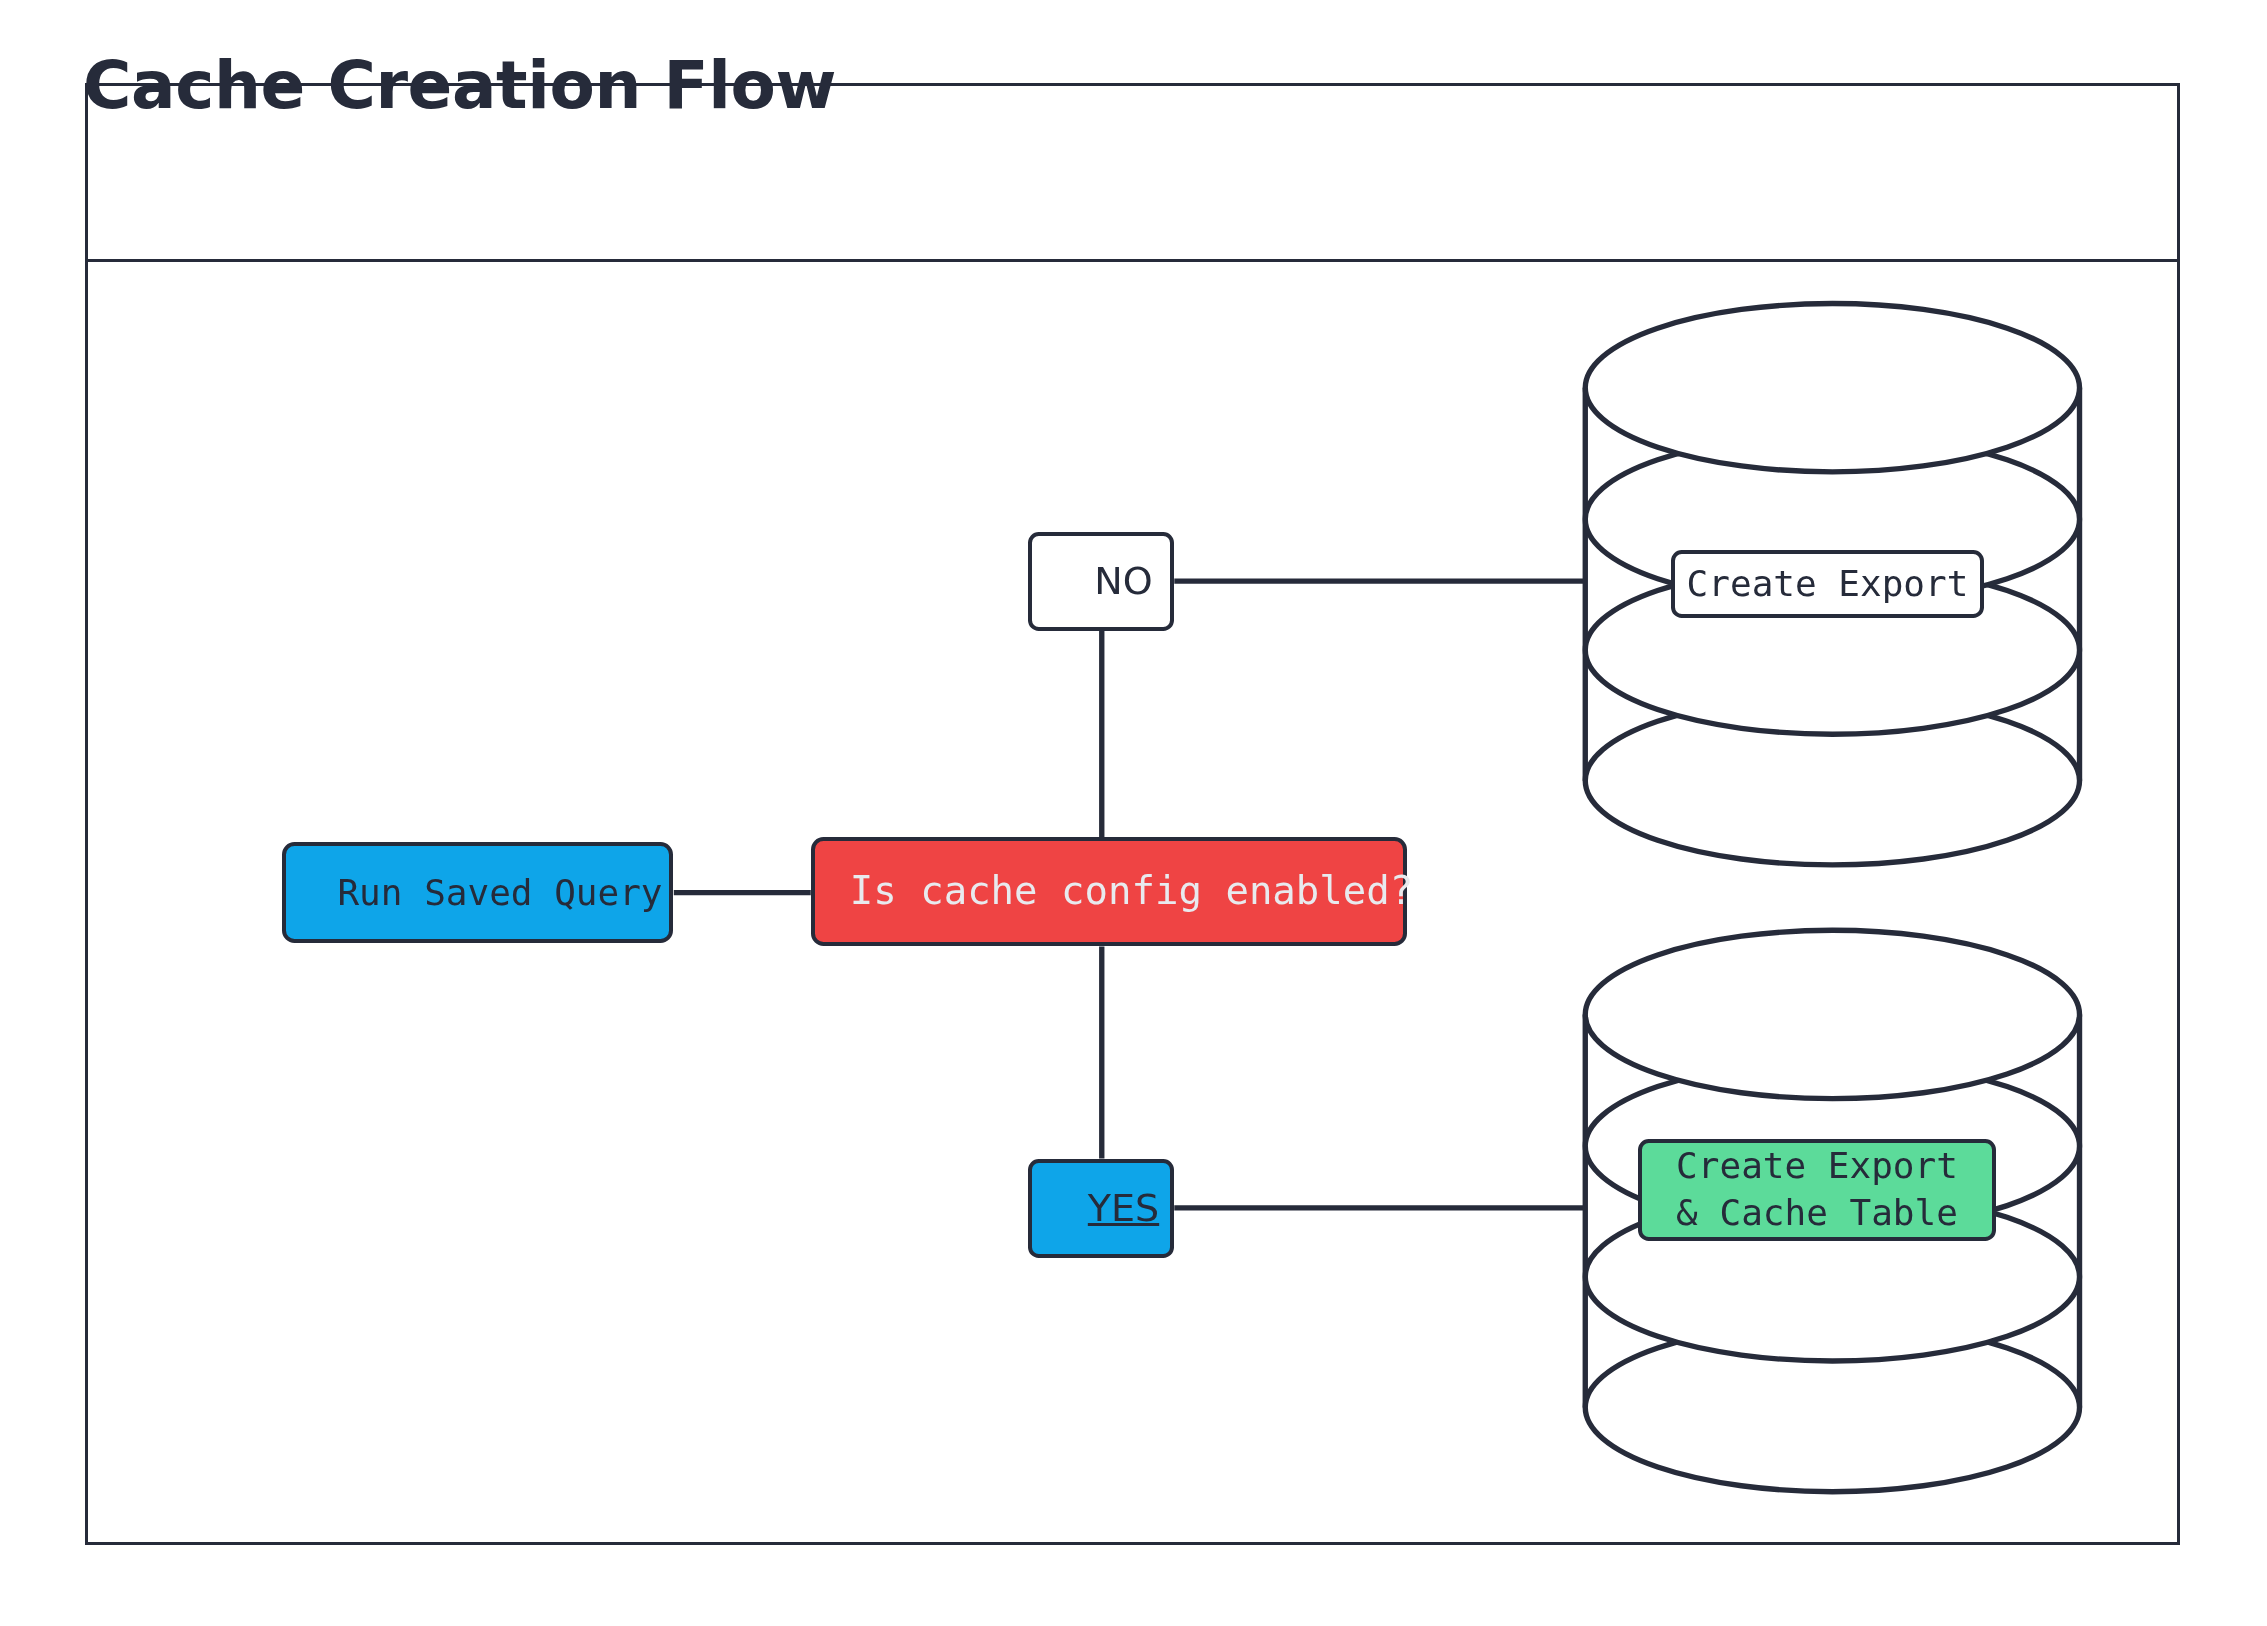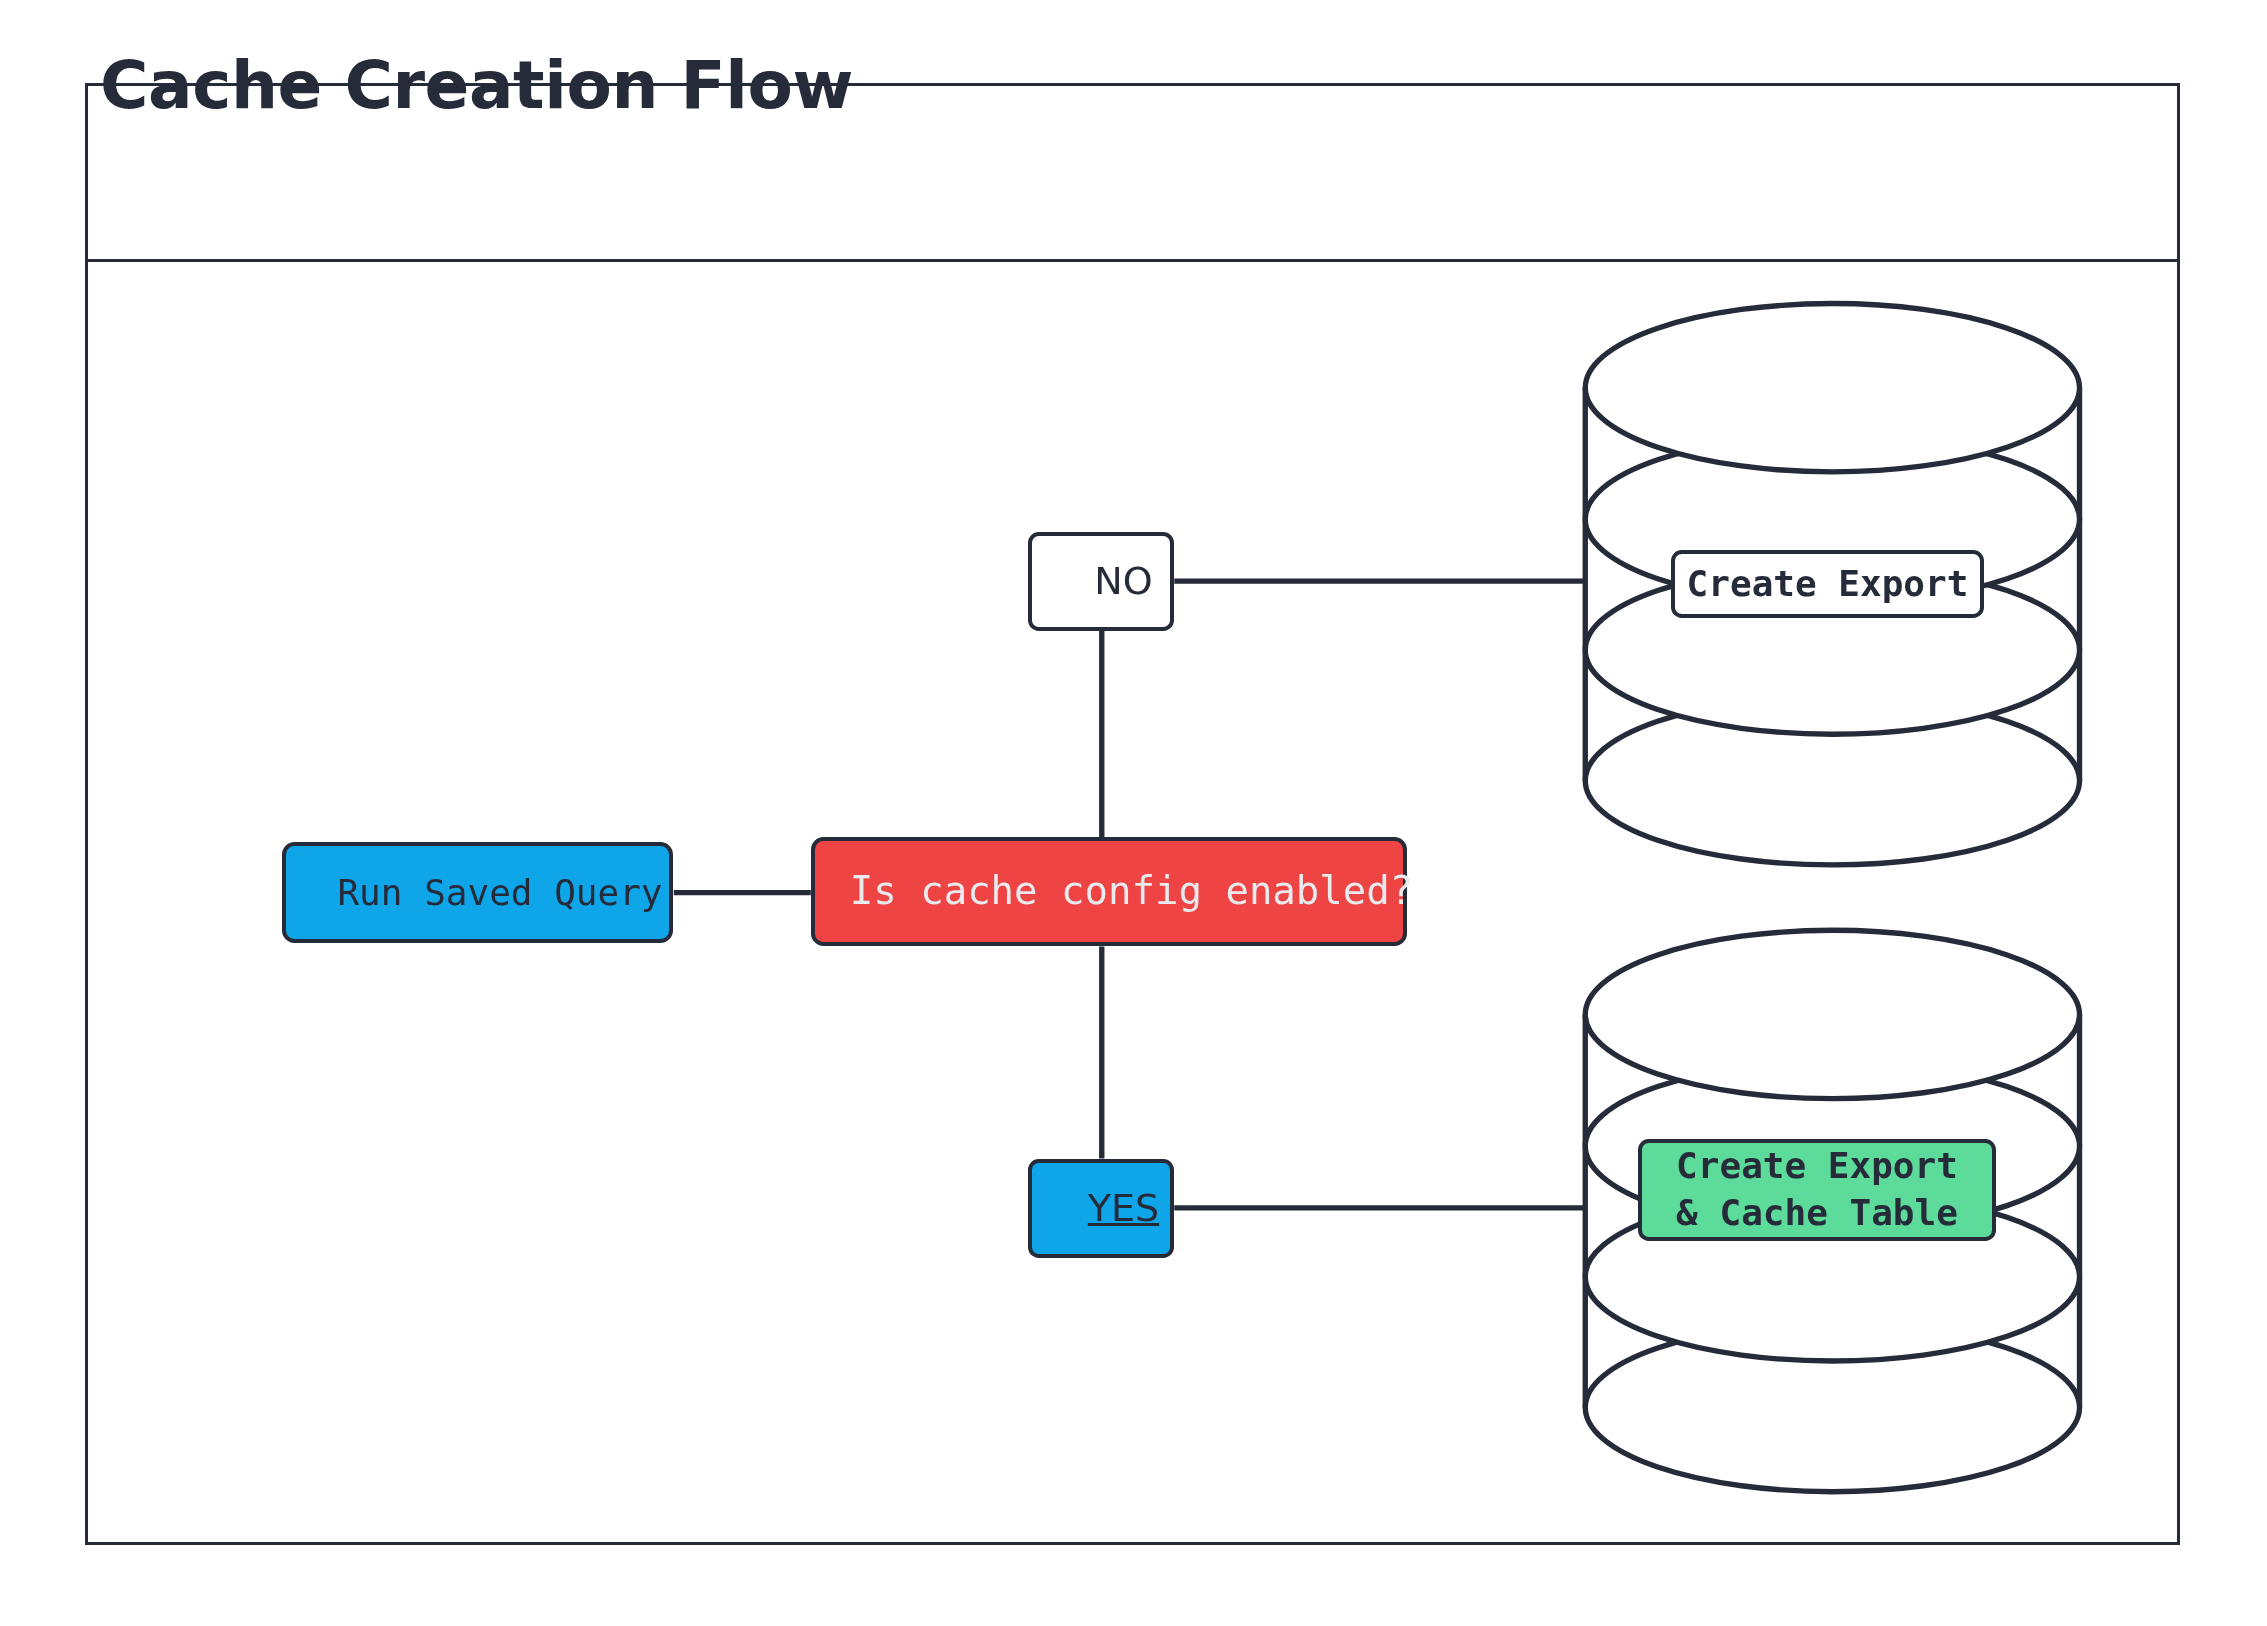--- a/index.html
+++ b/index.html
@@ -38,21 +38,21 @@
     left: 0;
     top: 0;
     width: 100%;
     height: 176px;
     border-bottom: 3.6px solid #262b3a;
     box-sizing: border-box;
   }
 
   .diagram-title {
     position: absolute;
-    left: 100px;
+    left: 83px;
     top: 47px;
     font-family: "DejaVu Sans", sans-serif;
     font-size: 66px;
     font-weight: bold;
     color: #262b3a;
     letter-spacing: -0.4px;
     white-space: nowrap;
   }
 
   
@@ -124,21 +124,20 @@
     align-items: center;
     justify-content: center;
     text-align: right;
     border: 4.5px solid #262b3a;
     border-radius: 10.7px;
     font-family: "DejaVu Sans Mono", monospace;
     font-size: 36px;
     color: #262b3a;
     line-height: 1.3;
     white-space: pre-line;
-    font-weight: bold;
   }
 
   #cyl-label-top {
     left: 1671px; top: 550px;
     width: 313px;  height: 68px;
     background: #ffffff;
   }
   #cyl-label-bottom {
     left: 1638px; top: 1139px;
     width: 358px;  height: 102px;

